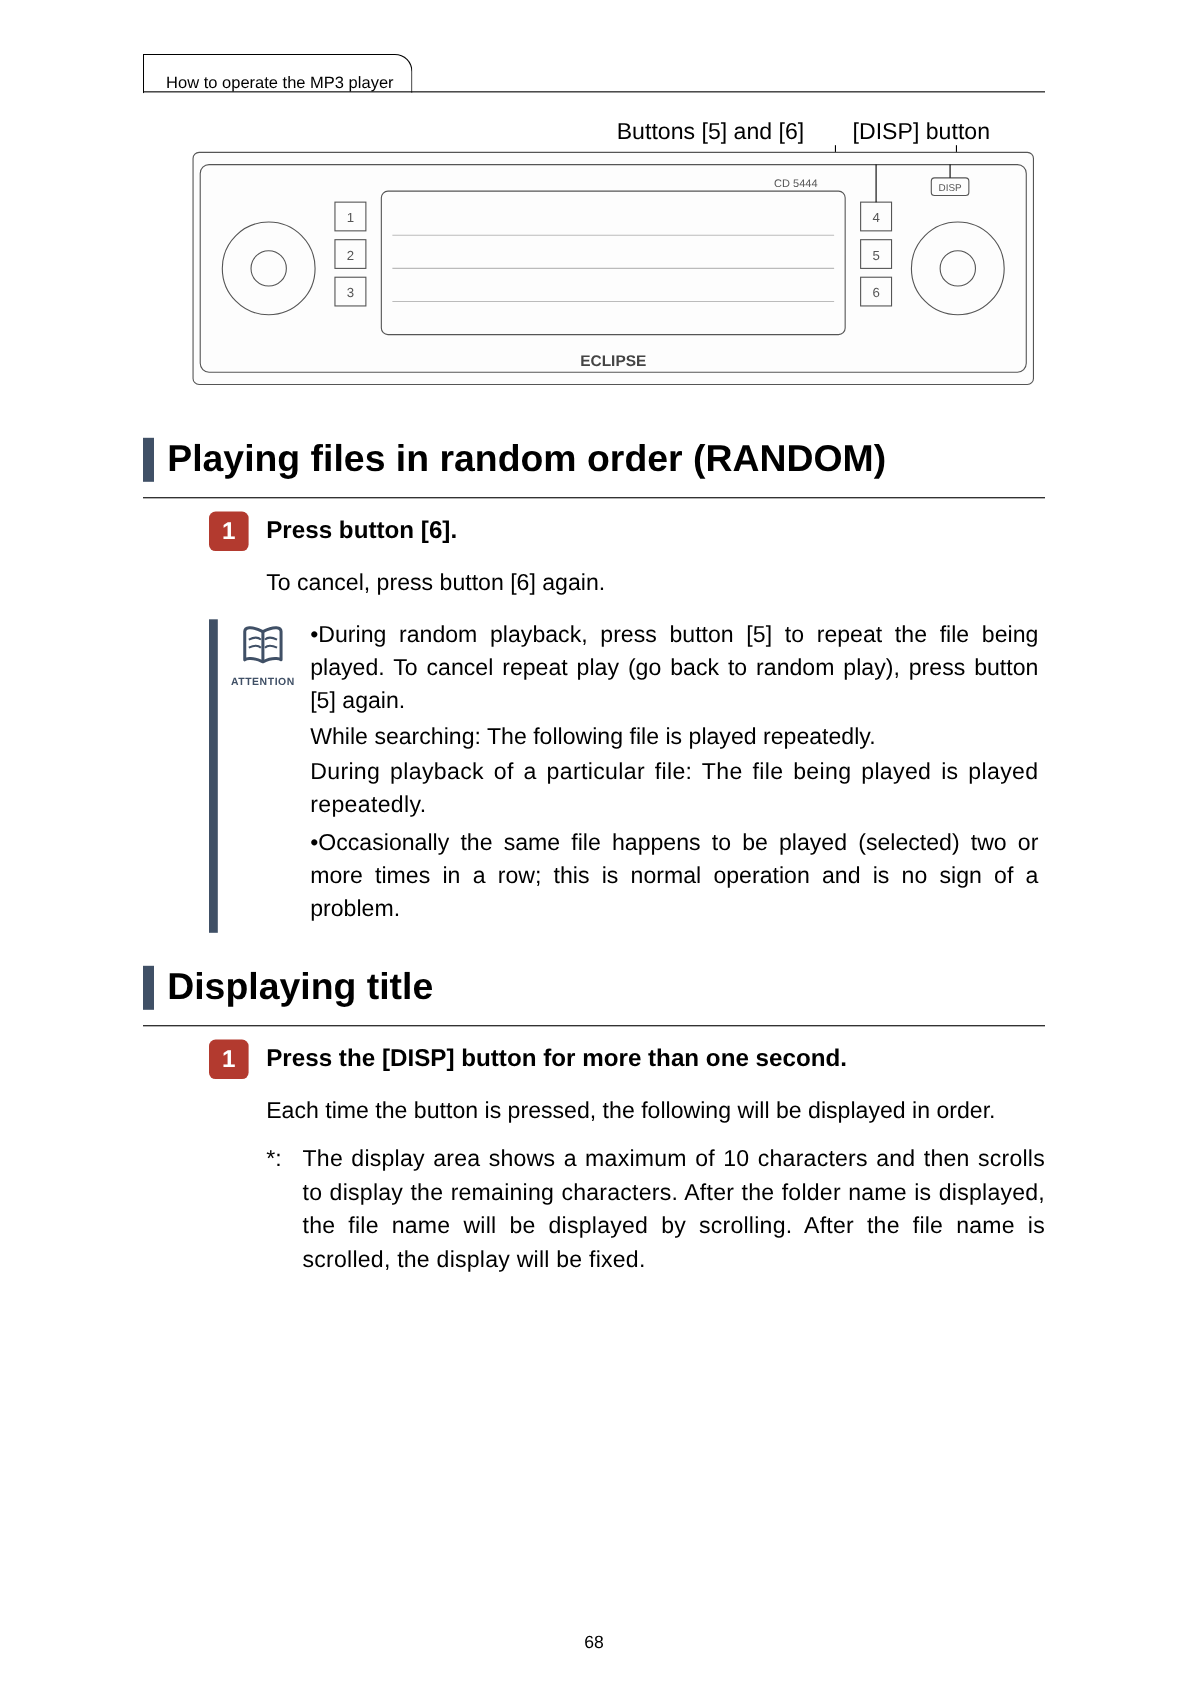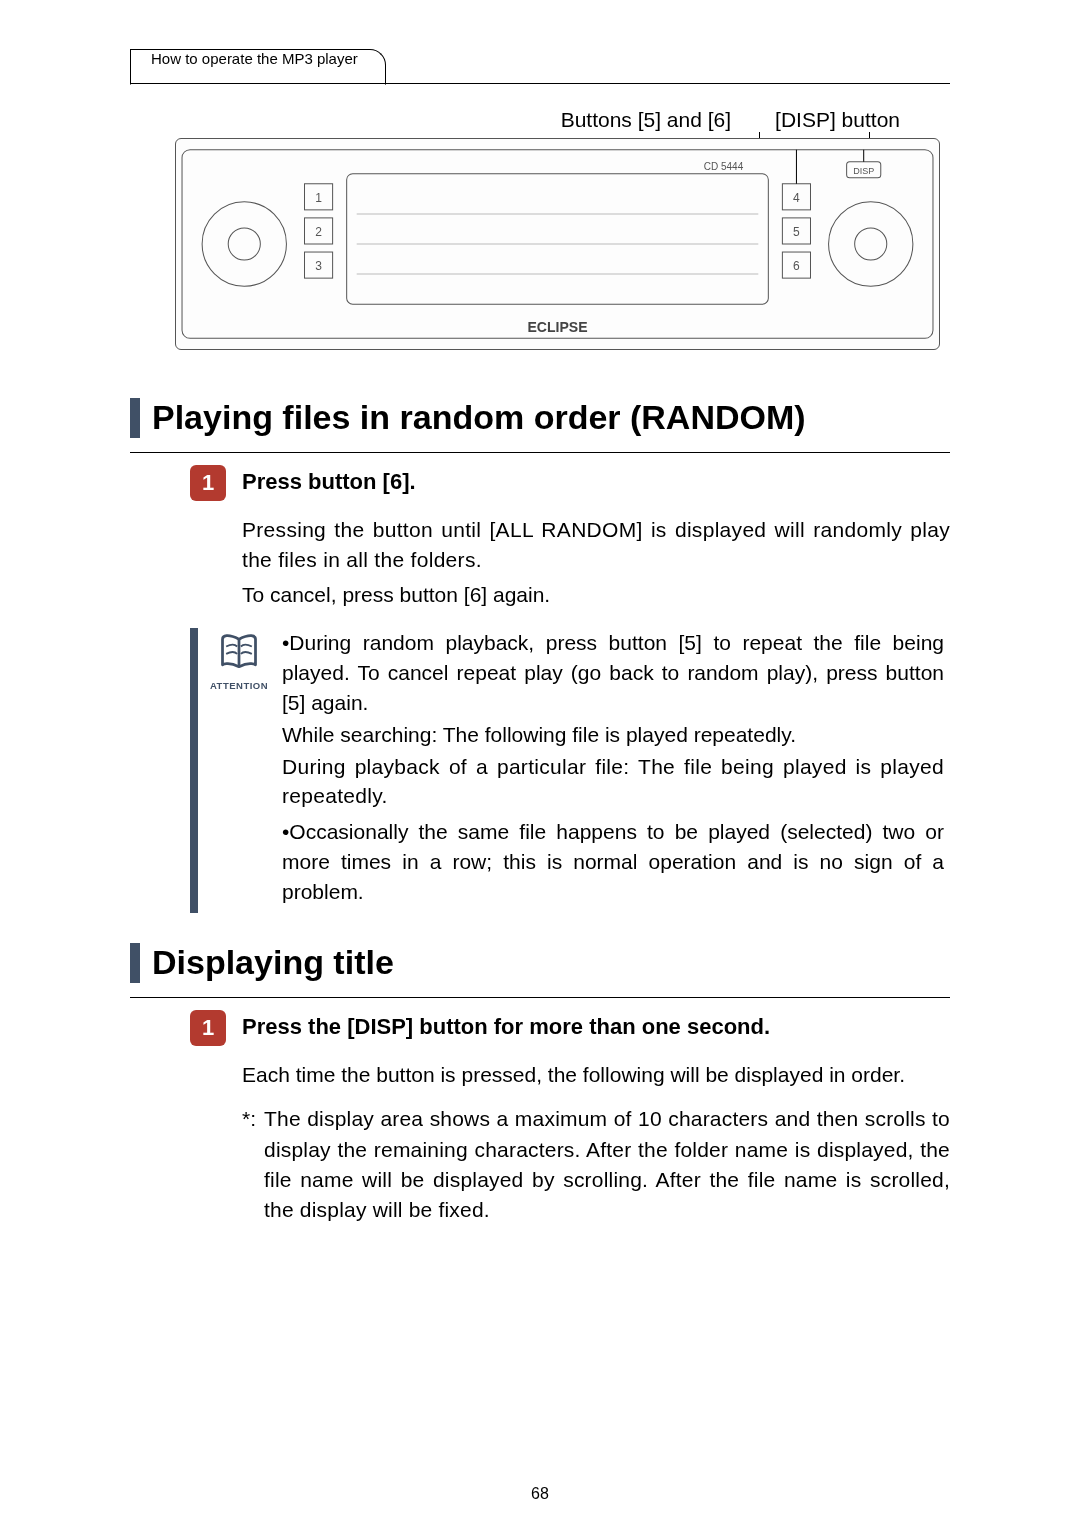--- a/index.html
+++ b/index.html
@@ -25,23 +25,23 @@
   .header-line::after {
     content: "";
     position: absolute;
     left: 0; right: 0; bottom: 0;
     border-bottom: 1px solid #000;
   }
   .header-tab {
     position: absolute;
     left: 0; bottom: -1px;
     height: 34px;
-    padding: 0 27px 0 20px;
-    display: flex;
-    align-items: flex-start;
+    padding: 0 16px 0 20px;
+    display: flex;
+    align-items: flex-end;
     font-size: 15px;
     border: 1px solid #000;
     border-bottom: 1px solid #fff;
     border-radius: 0 16px 0 0;
     background: #fff;
   }
 
   
   .diagram-wrap {
     margin: 0 140px 40px 175px;
@@ -200,21 +200,21 @@
   
   .page-num {
     position: absolute;
     bottom: 30px;
     left: 0; right: 0;
     text-align: center;
     font-size: 16px;
   }
 
   
-  .justify-wide { text-align: justify; letter-spacing: 0.3px; }
+  .justify-wide { text-align: justify; letter-spacing: 0.3px; margin-left: 11px; }
 </style>
 </head>
 <body>
 
 <div class="page">
 
   <div class="header-line">
     <div class="header-tab">
       <span>How to operate the MP3 player</span>
     </div>
@@ -279,21 +279,20 @@
     <hr class="section-rule">
 
     <div class="step-row">
       <div class="step-num">
         <span>1</span>
       </div>
       <div class="step-title">Press button [6].</div>
     </div>
 
     <div class="step-body">
-      <p class="justify-wide">Pressing the button until [ALL RANDOM] is displayed will randomly play the files in all the folders.</p>
       <p>To cancel, press button [6] again.</p>
     </div>
 
     <div class="note">
       <div class="note-badge">
         <svg viewBox="0 0 48 48">
           <path d="M6 10 C6 6 12 4 24 10 C36 4 42 6 42 10 L42 38 C42 38 36 34 24 40 C12 34 6 38 6 38 Z" fill="none" stroke="#405066" stroke-width="3" stroke-linejoin="round"></path>
           <path d="M24 10 L24 40" stroke="#405066" stroke-width="3"></path>
           <path d="M10 18 C16 15 20 16 22 18" stroke="#405066" stroke-width="2" fill="none"></path>
           <path d="M10 26 C16 23 20 24 22 26" stroke="#405066" stroke-width="2" fill="none"></path>

